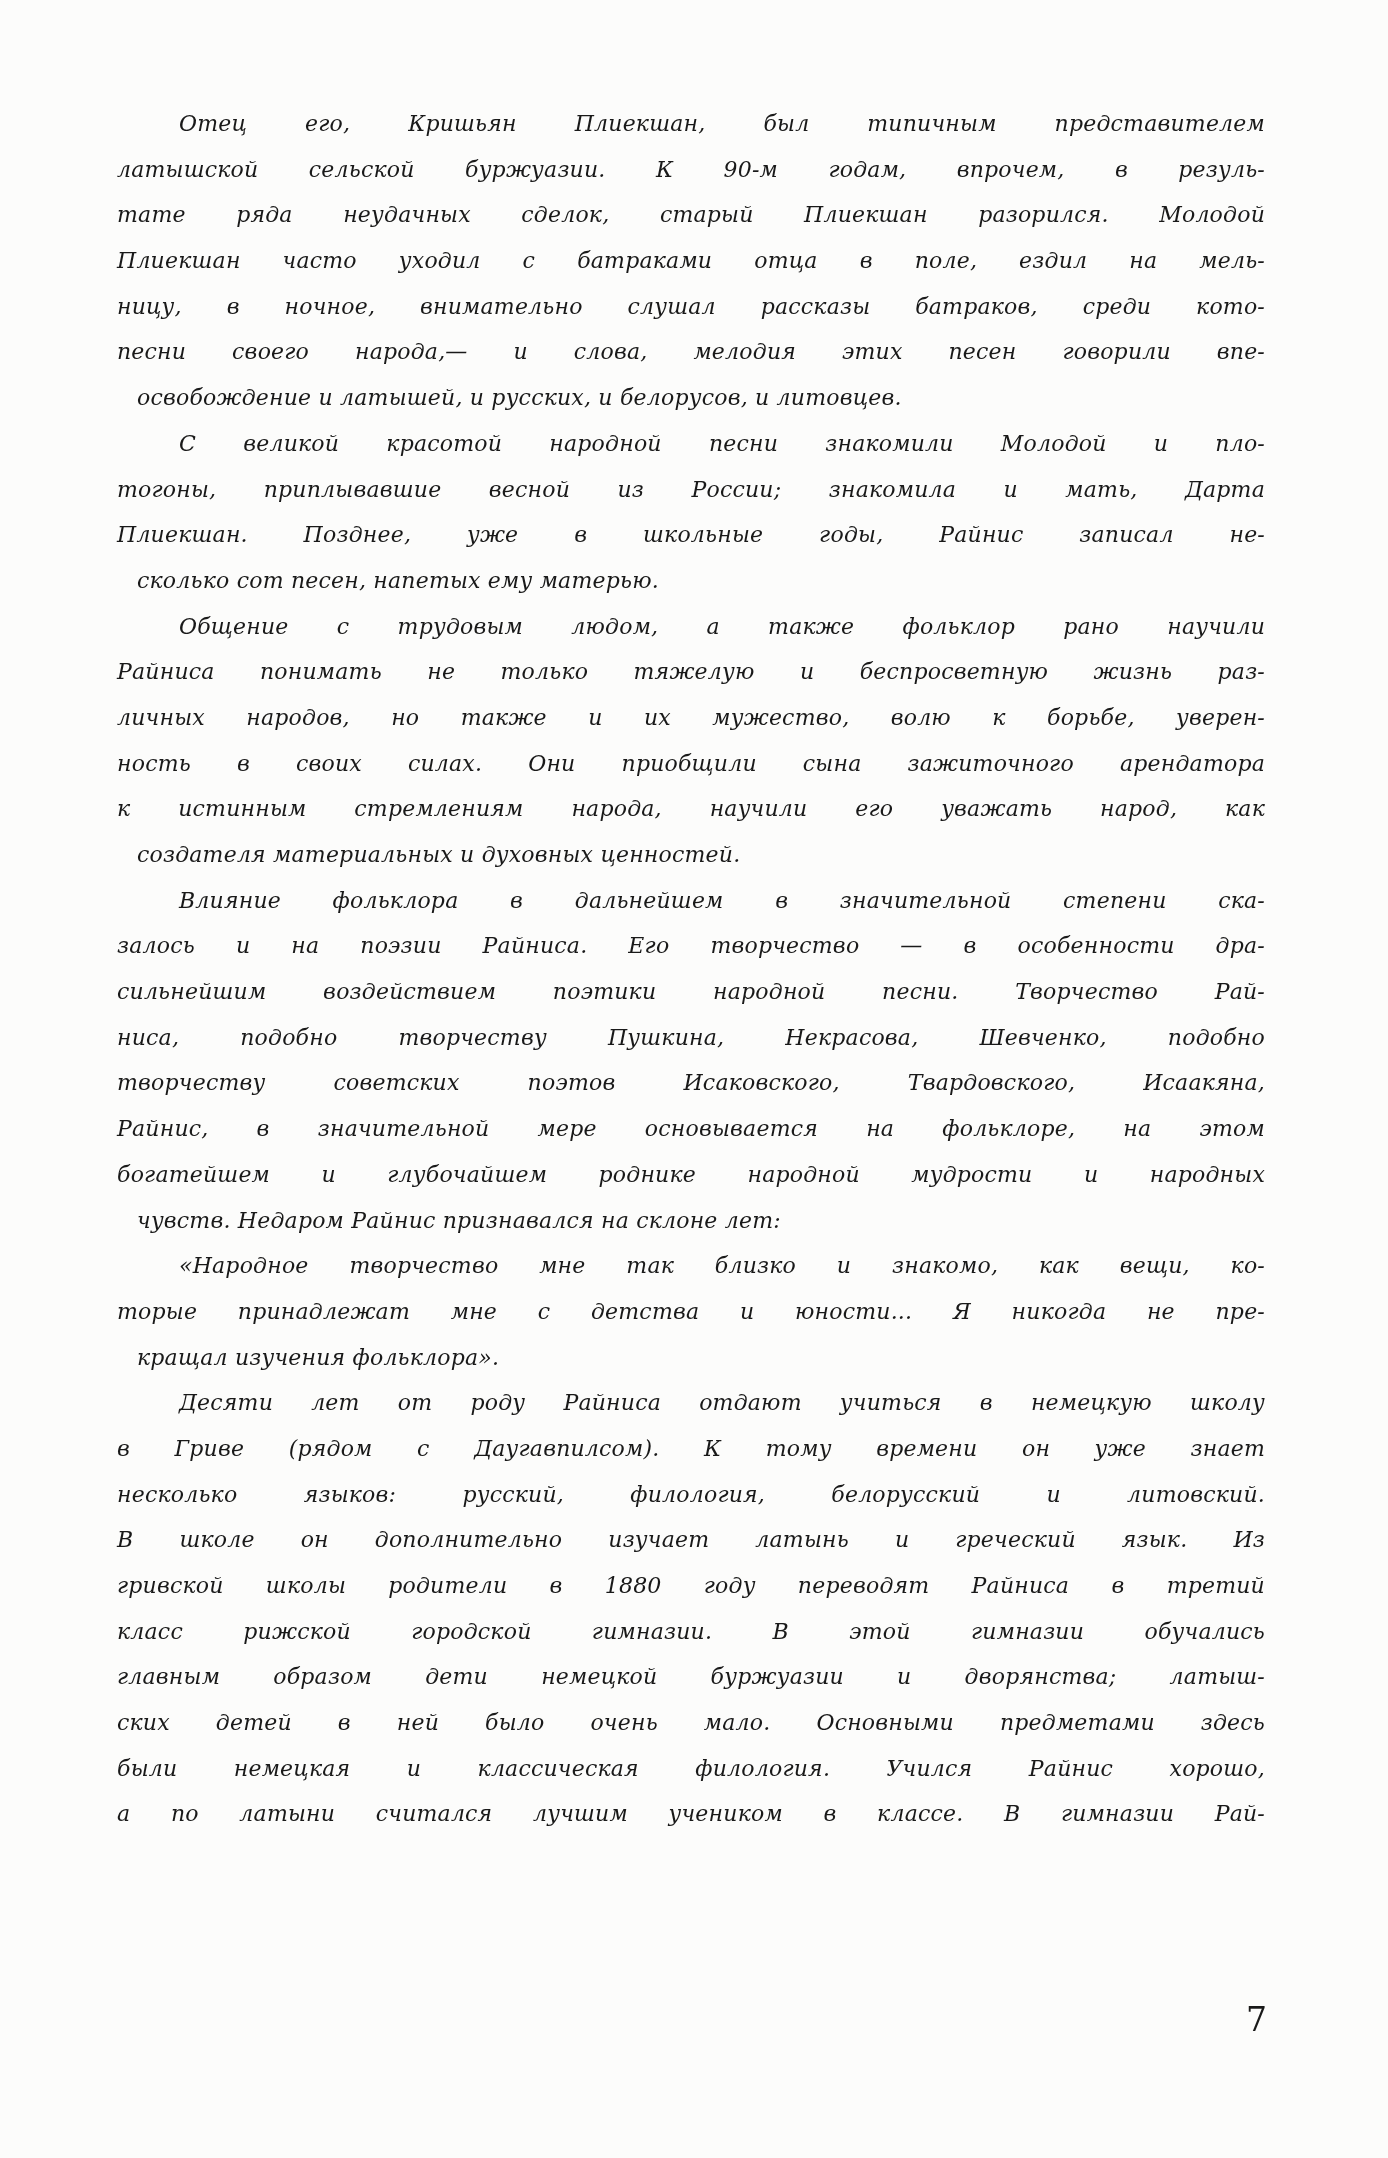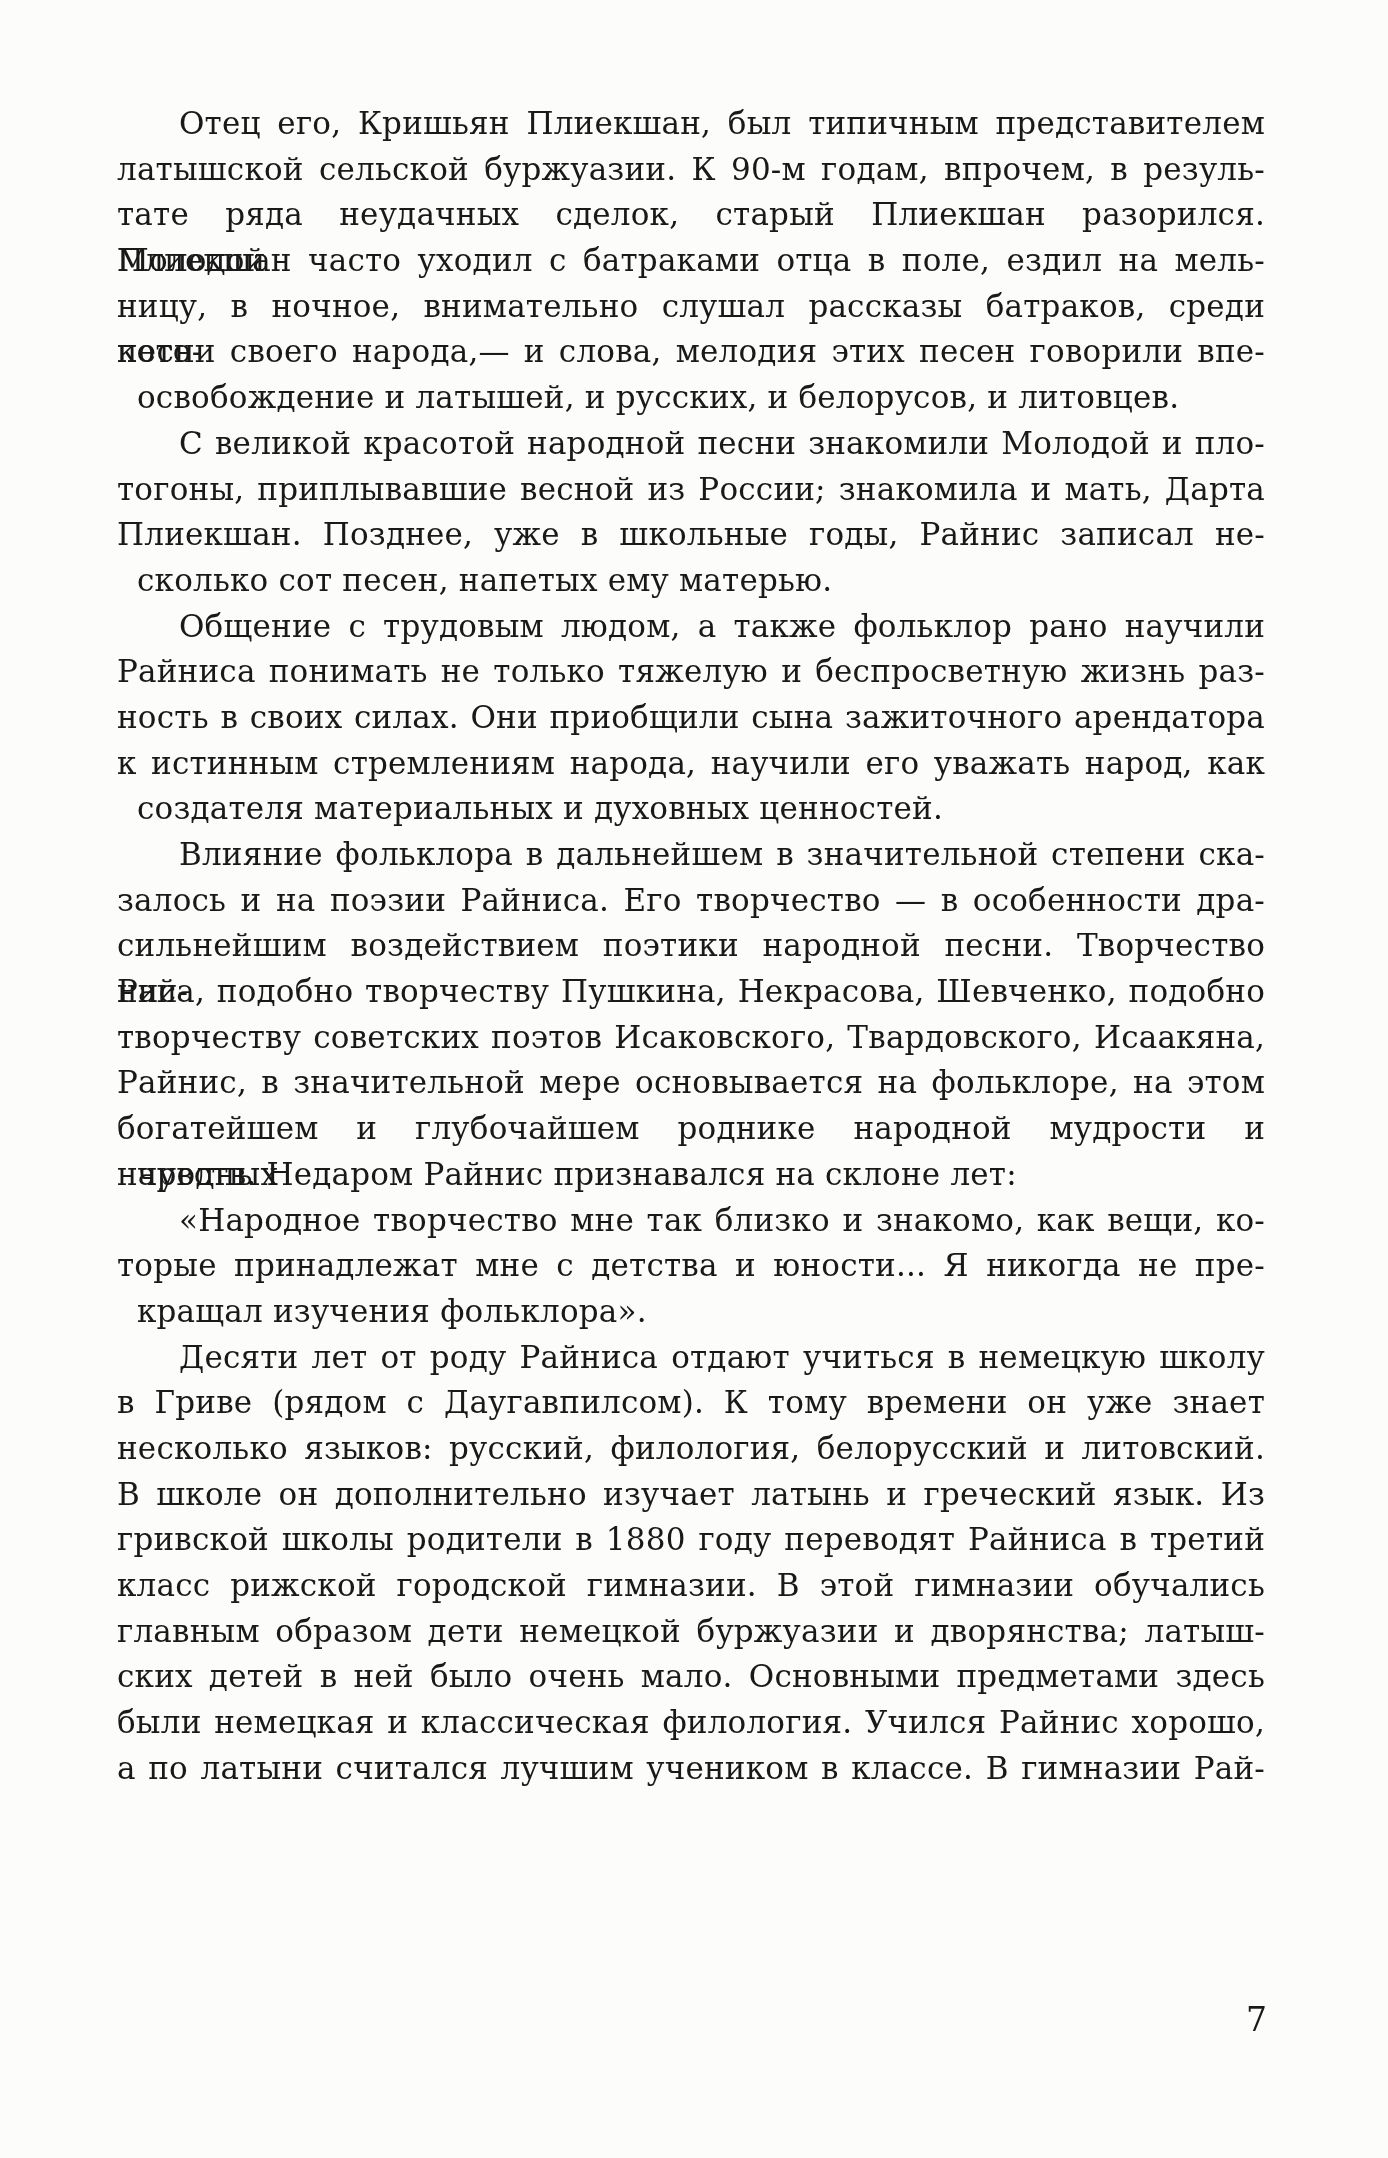--- a/index.html
+++ b/index.html
@@ -22,27 +22,28 @@
     position: absolute;
     left: 117px;
     top: 101px;
     width: 1148px;
     color: var(--ink, #191919);
     font-family: "DejaVu Serif", "Liberation Serif", serif;
   }
   .line {
     height: 45.7px;
     line-height: 45.7px;
-    font-size: 31px;
+    font-size: 22px;
     letter-spacing: 0.2px;
     white-space: normal;
     text-align: justify;
     
     text-align-last: justify;
     overflow: visible;
+    font-style: italic;
   }
   .line.first {
     text-indent: 62px;
   }
   .line.plast {
     text-align-last: left;
     margin-left: 20px;
   }
   .page-number {
     position: absolute;
@@ -66,20 +67,21 @@
       <div class="line">Плиекшан часто уходил с батраками отца в поле, ездил на мель-</div>
       <div class="line">ницу, в ночное, внимательно слушал рассказы батраков, среди кото-</div>
       <div class="line">песни своего народа,— и слова, мелодия этих песен говорили впе-</div>
       <div class="line plast">освобождение и латышей, и русских, и белорусов, и литовцев.</div>
       <div class="line first">С великой красотой народной песни знакомили Молодой и пло-</div>
       <div class="line">тогоны, приплывавшие весной из России; знакомила и мать, Дарта</div>
       <div class="line">Плиекшан. Позднее, уже в школьные годы, Райнис записал не-</div>
       <div class="line plast">сколько сот песен, напетых ему матерью.</div>
       <div class="line first">Общение с трудовым людом, а также фольклор рано научили</div>
       <div class="line">Райниса понимать не только тяжелую и беспросветную жизнь раз-</div>
+      <div class="line">личных народов, но также и их мужество, волю к борьбе, уверен-</div>
       <div class="line">ность в своих силах. Они приобщили сына зажиточного арендатора</div>
       <div class="line">к истинным стремлениям народа, научили его уважать народ, как</div>
       <div class="line plast">создателя материальных и духовных ценностей.</div>
       <div class="line first">Влияние фольклора в дальнейшем в значительной степени ска-</div>
       <div class="line">залось и на поэзии Райниса. Его творчество — в особенности дра-</div>
       <div class="line">сильнейшим воздействием поэтики народной песни. Творчество Рай-</div>
       <div class="line">ниса, подобно творчеству Пушкина, Некрасова, Шевченко, подобно</div>
       <div class="line">творчеству советских поэтов Исаковского, Твардовского, Исаакяна,</div>
       <div class="line">Райнис, в значительной мере основывается на фольклоре, на этом</div>
       <div class="line">богатейшем и глубочайшем роднике народной мудрости и народных</div>

